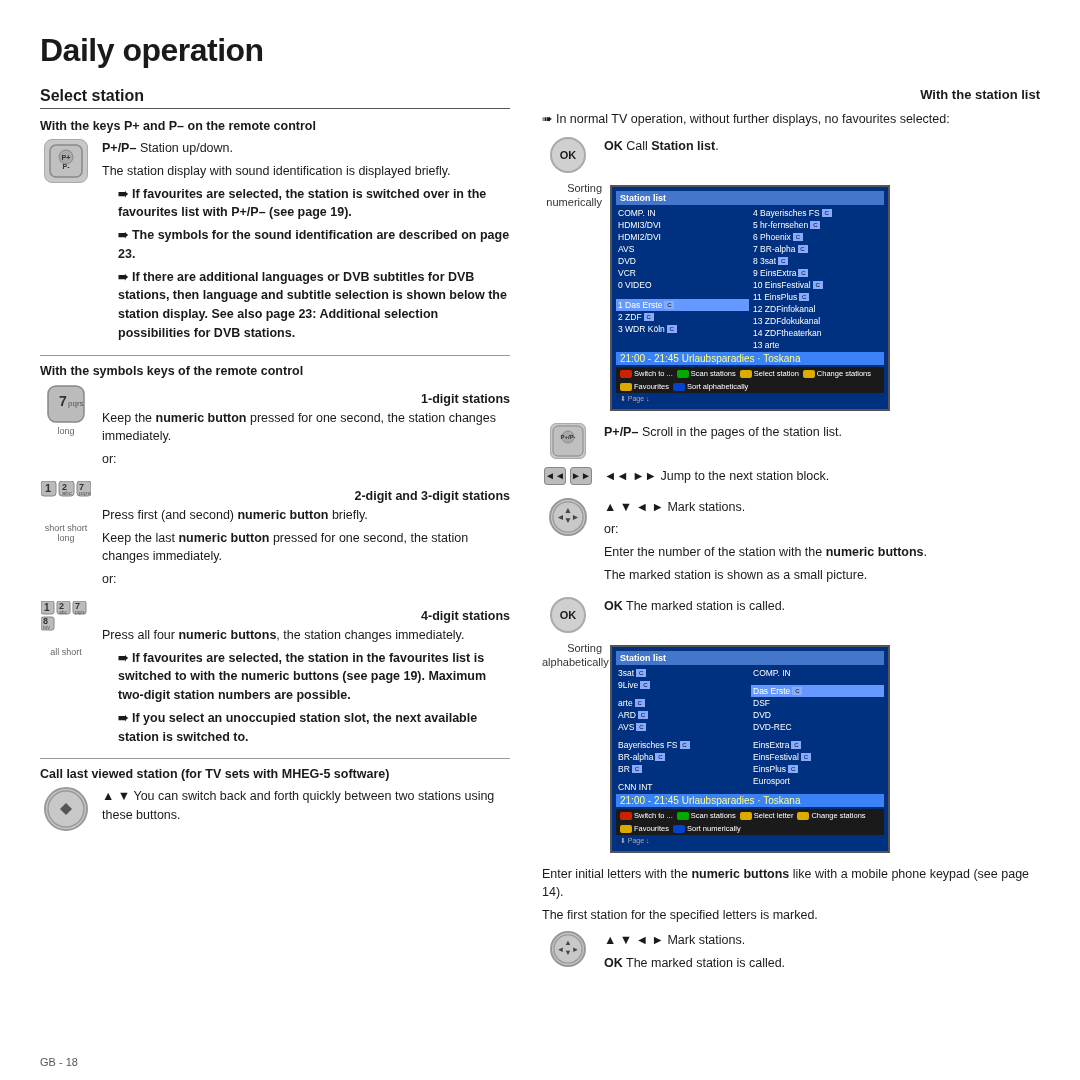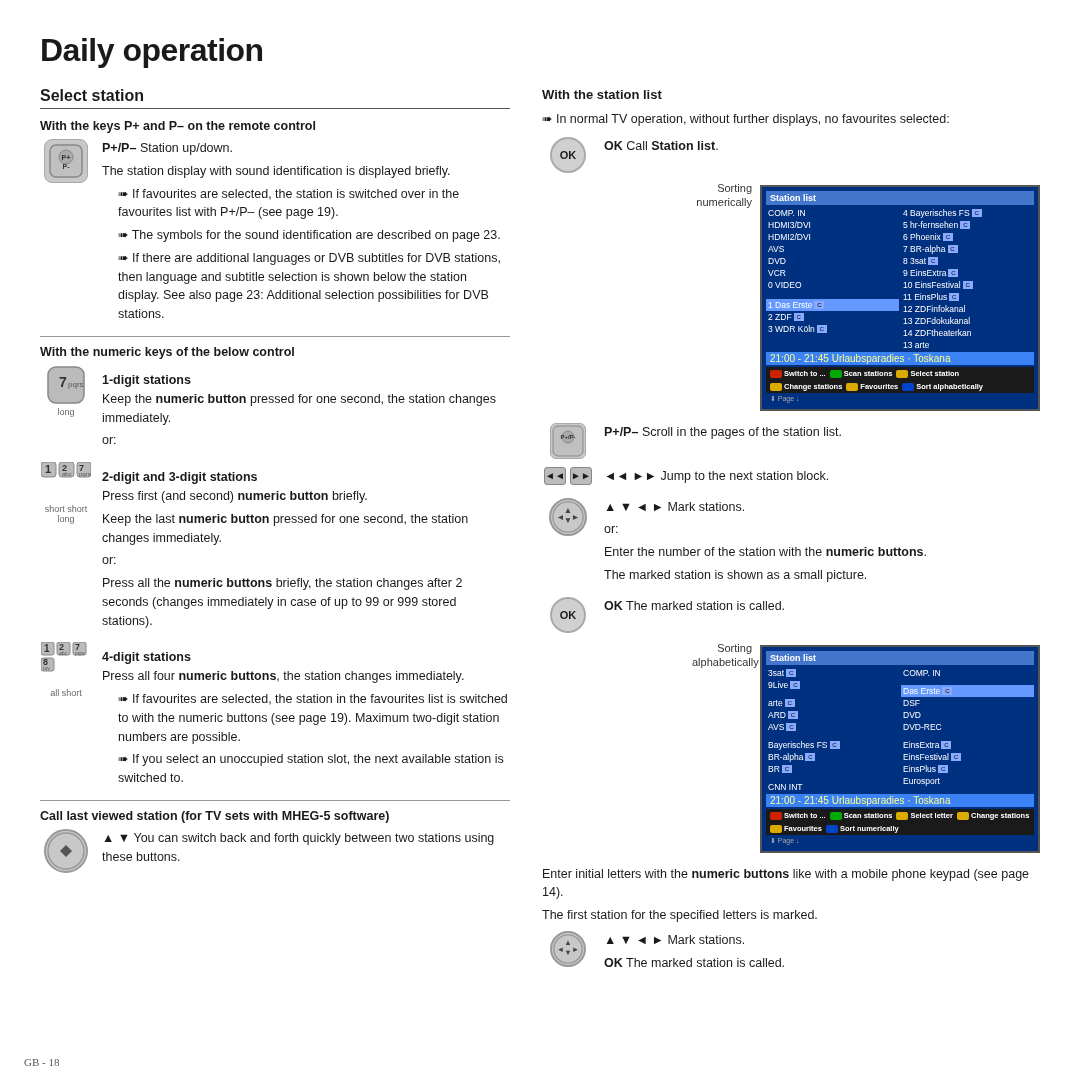--- a/index.html
+++ b/index.html
@@ -40,20 +40,21 @@
       font-weight: bold;
       margin-bottom: 10px;
       border-bottom: 1px solid #555;
       padding-bottom: 3px;
     }
     h3 {
       font-size: 12.5px;
       font-weight: bold;
       margin-top: 8px;
       margin-bottom: 3px;
+      text-align: right;
     }
     p {
       font-size: 12.5px;
       line-height: 1.5;
       margin-bottom: 4px;
     }
     .section-title {
       font-weight: bold;
       font-size: 12.5px;
       margin-bottom: 6px;
@@ -123,20 +124,21 @@
       border: 2px solid #999;
     }
     .label-sm {
       font-size: 9px;
       color: #666;
       text-align: center;
     }
     .indent-block {
       padding-left: 16px;
       margin-bottom: 4px;
+      font-weight: bold;
     }
     .bold { font-weight: bold; }
     
     .tv-screen {
       width: 280px;
       background: #003080;
       border: 2px solid #555;
       font-size: 9.5px;
       color: white;
       padding: 4px;
@@ -178,21 +180,20 @@
       color: #000;
     }
     .tv-footer {
       background: #1a1a1a;
       padding: 2px 4px;
       font-size: 7.5px;
       display: flex;
       gap: 4px;
       flex-wrap: wrap;
       margin-top: 2px;
-      font-weight: bold;
     }
     .tv-status-bar {
       background: #3b82f6;
       padding: 1px 4px;
       font-size: 10px;
       color: #ffff88;
       margin-top: 1px;
     }
     .btn-colored {
       display: inline-block;
@@ -217,29 +218,27 @@
       color: #333;
       text-align: right;
       width: 60px;
       line-height: 1.3;
     }
     .screen-row {
       display: flex;
       align-items: flex-start;
       gap: 8px;
       margin-bottom: 8px;
-      justify-content: flex-end;
     }
     .page-bottom {
       position: absolute;
       bottom: 12px;
-      left: 24px;
+      left: 40px;
       font-size: 11px;
       color: #555;
-      font-family: Liberation Serif, serif;
     }
     .divider {
       width: 100%;
       height: 1px;
       background: #999;
       margin: 6px 0;
     }
     .right-section-title {
       font-weight: bold;
       font-size: 13px;
@@ -277,21 +276,21 @@
           <p><span class="bold">P+/P–</span><span> Station up/down.</span></p>
           <p>The station display with sound identification is displayed briefly.</p>
           <p class="indent-block">➠ <span>If favourites are selected, the station is switched over in the favourites list with P+/P– (see page 19).</span></p>
           <p class="indent-block">➠ <span>The symbols for the sound identification are described on page 23.</span></p>
           <p class="indent-block">➠ <span>If there are additional languages or DVB subtitles for DVB stations, then language and subtitle selection is shown below the station display. See also page 23: Additional selection possibilities for DVB stations.</span></p>
         </div>
       </div>
 
       <div class="divider"></div>
 
-      <div class="section-title">With the numeric keys of the below control</div>
+      <div class="section-title">With the symbols keys of the remote control</div>
 
       <div class="icon-row">
         <div class="icon-box">
           <div style="position:relative;width:40px;height:40px;">
             <svg width="40" height="40" viewBox="0 0 40 40">
               <rect x="2" y="2" width="36" height="36" rx="8" fill="#bbb" stroke="#888" stroke-width="1.5"></rect>
               <text x="13" y="22" font-size="14" font-weight="bold" fill="#333">7</text>
               <text x="22" y="22" font-size="8" fill="#555">pqrs</text>
             </svg>
           </div>
@@ -318,21 +317,20 @@
               <text x="38" y="14" font-size="6" fill="#555">pqrs</text>
             </svg>
           </div>
           <span class="label-sm">short short long</span>
         </div>
         <div>
           <h3>2-digit and 3-digit stations</h3>
           <p>Press first (and second) <span class="bold">numeric button</span> briefly.</p>
           <p>Keep the last <span class="bold">numeric button</span> pressed for one second, the station changes immediately.</p>
           <p>or:</p>
-          <p>Press all the <span class="bold">numeric buttons</span> briefly, the station changes after 2 seconds (changes immediately in case of up to 99 or 999 stored stations).</p>
         </div>
       </div>
 
       <div class="icon-row">
         <div class="icon-box">
           <div style="width:50px;height:44px;">
             <svg width="50" height="44" viewBox="0 0 50 44">
               <rect x="0" y="0" width="13" height="13" rx="2" fill="#bbb" stroke="#888" stroke-width="1"></rect>
               <text x="3" y="10" font-size="10" font-weight="bold" fill="#333">1</text>
               <rect x="16" y="0" width="13" height="13" rx="2" fill="#bbb" stroke="#888" stroke-width="1"></rect>

